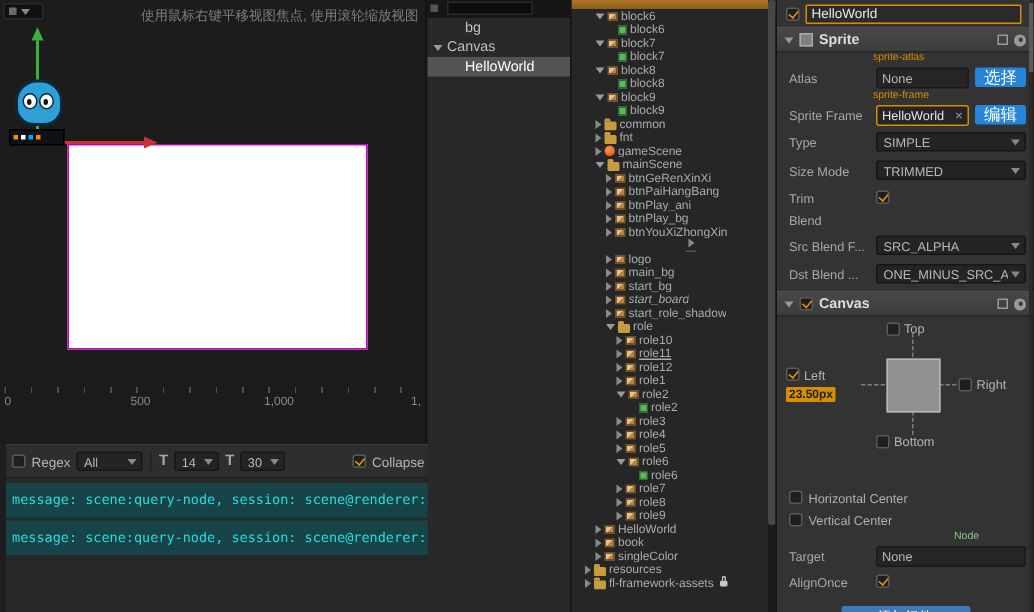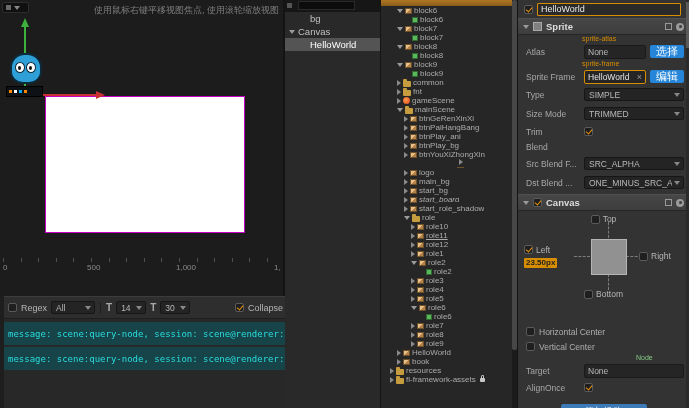--- a/index.html
+++ b/index.html
@@ -403,20 +403,25 @@
       <div class="a-row" style="padding-left: 16px;">
         <span class="arr right"></span>
         <span class="ico image"></span>
         <span class="a-label">HelloWorld</span>
       </div>
       <div class="a-row" style="padding-left: 16px;">
         <span class="arr right"></span>
         <span class="ico image"></span>
         <span class="a-label">book</span>
       </div>
+      <div class="a-row" style="padding-left: 16px;">
+        <span class="arr right"></span>
+        <span class="ico image"></span>
+        <span class="a-label">singleColor</span>
+      </div>
       <div class="a-row" style="padding-left: 9px;">
         <span class="arr right"></span>
         <span class="ico folder"></span>
         <span class="a-label">resources</span>
       </div>
       <div class="a-row" style="padding-left: 9px;">
         <span class="arr right"></span>
         <span class="ico folder"></span>
         <span class="a-label">fl-framework-assets</span>
         <span class="lock-icon"></span>

